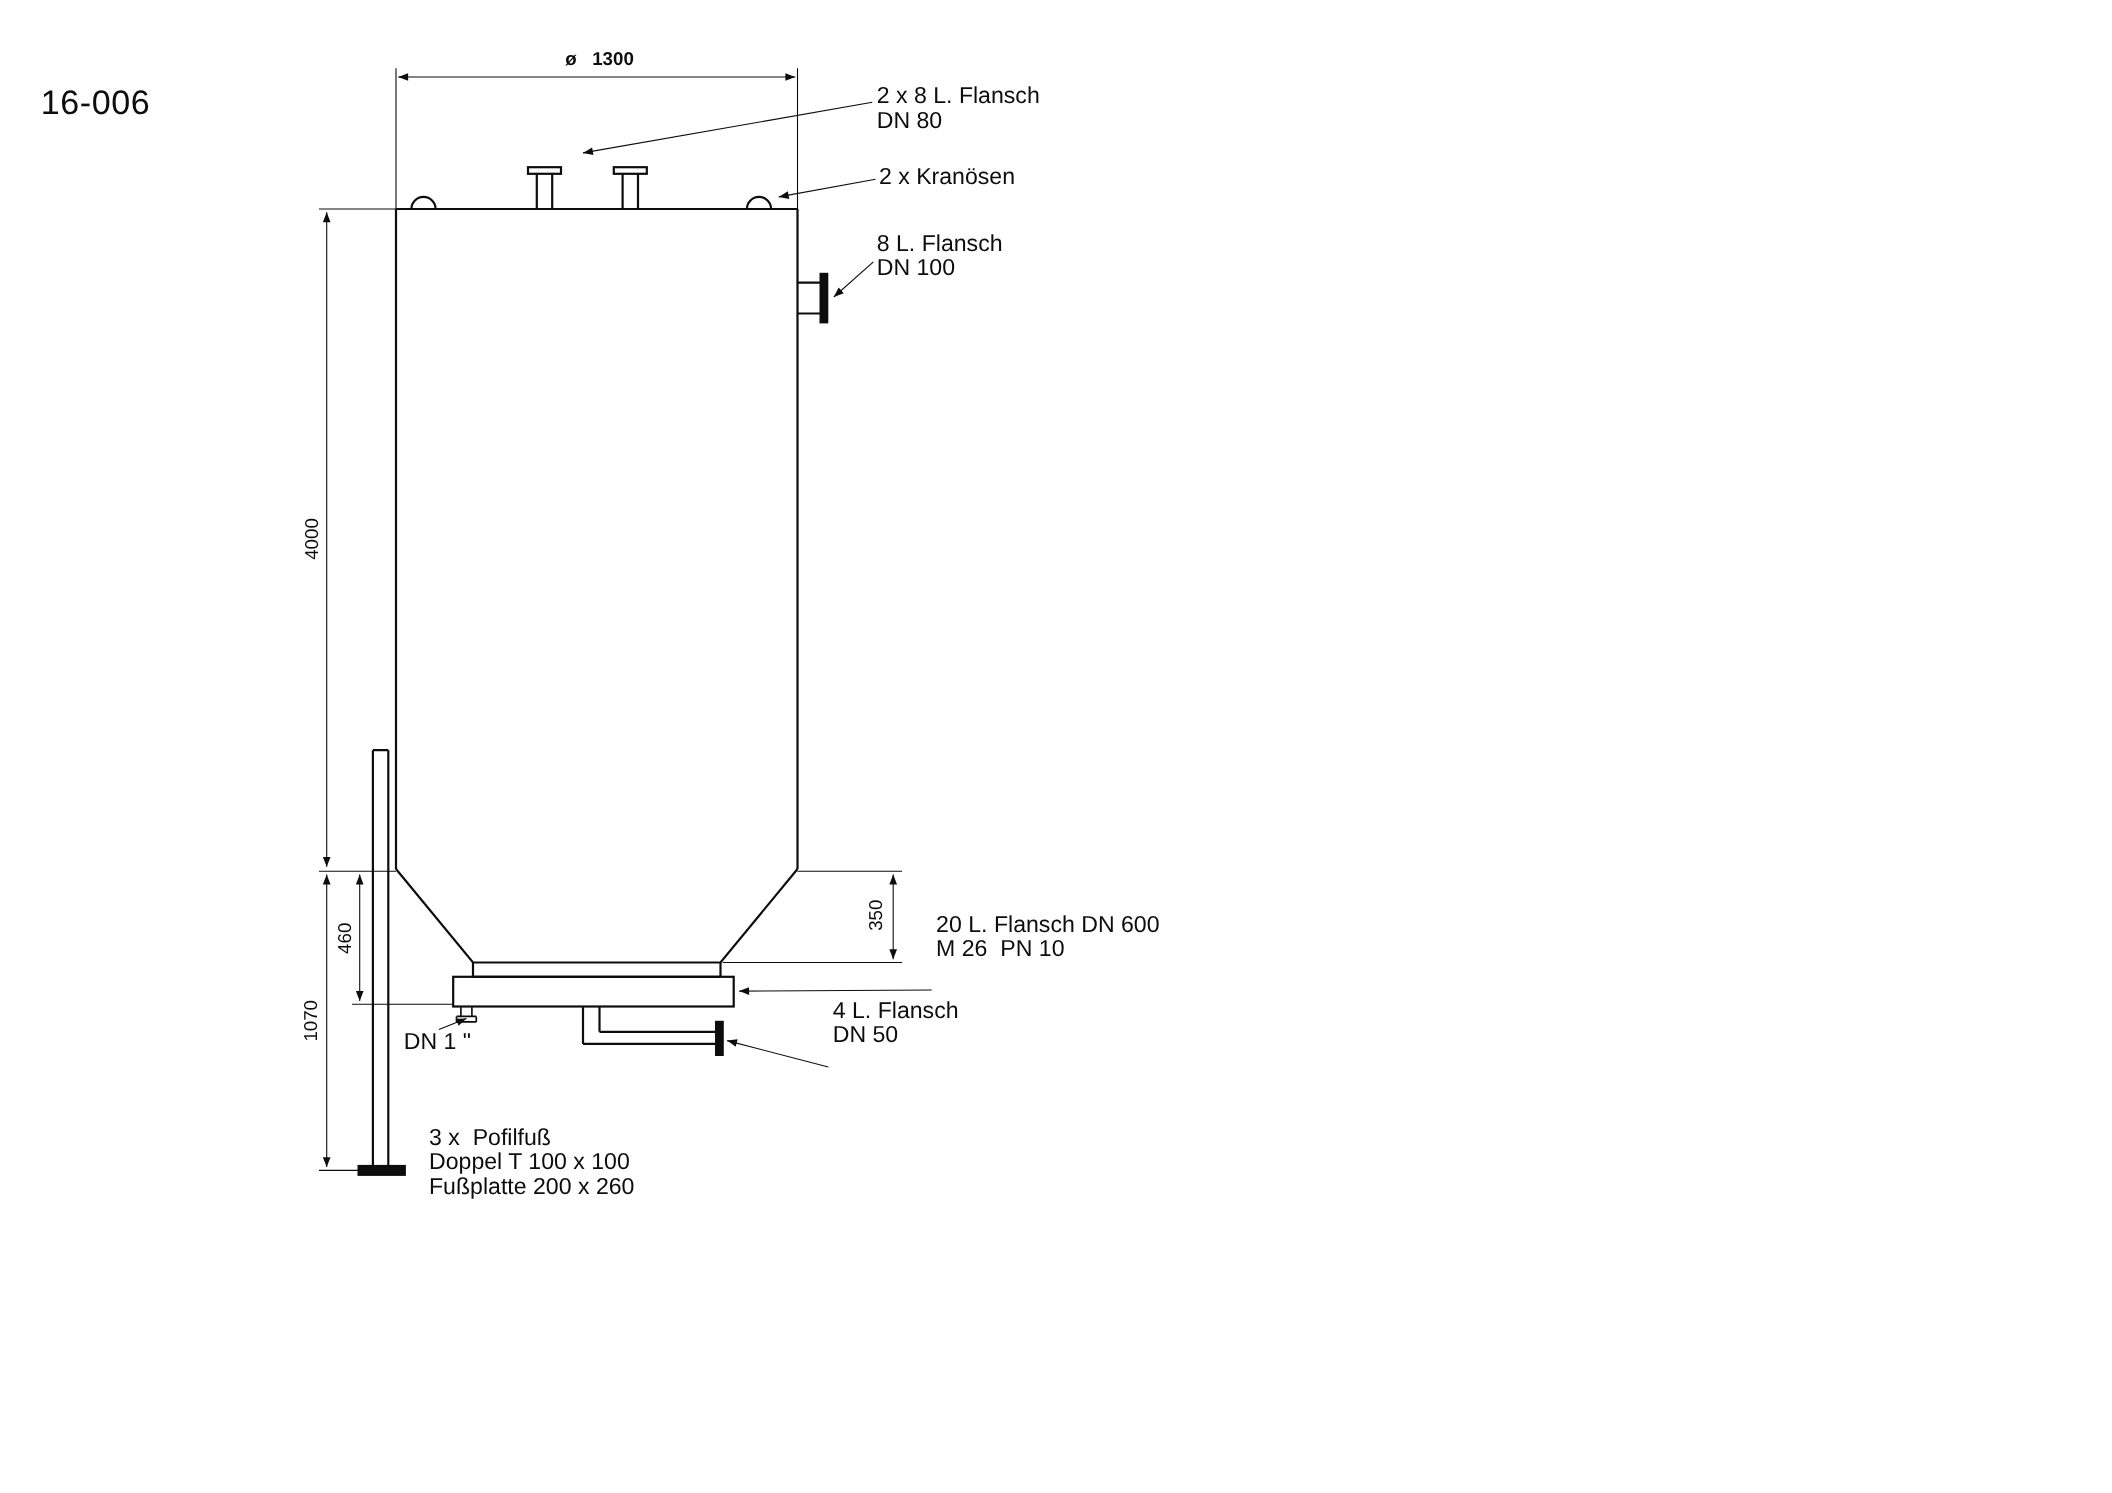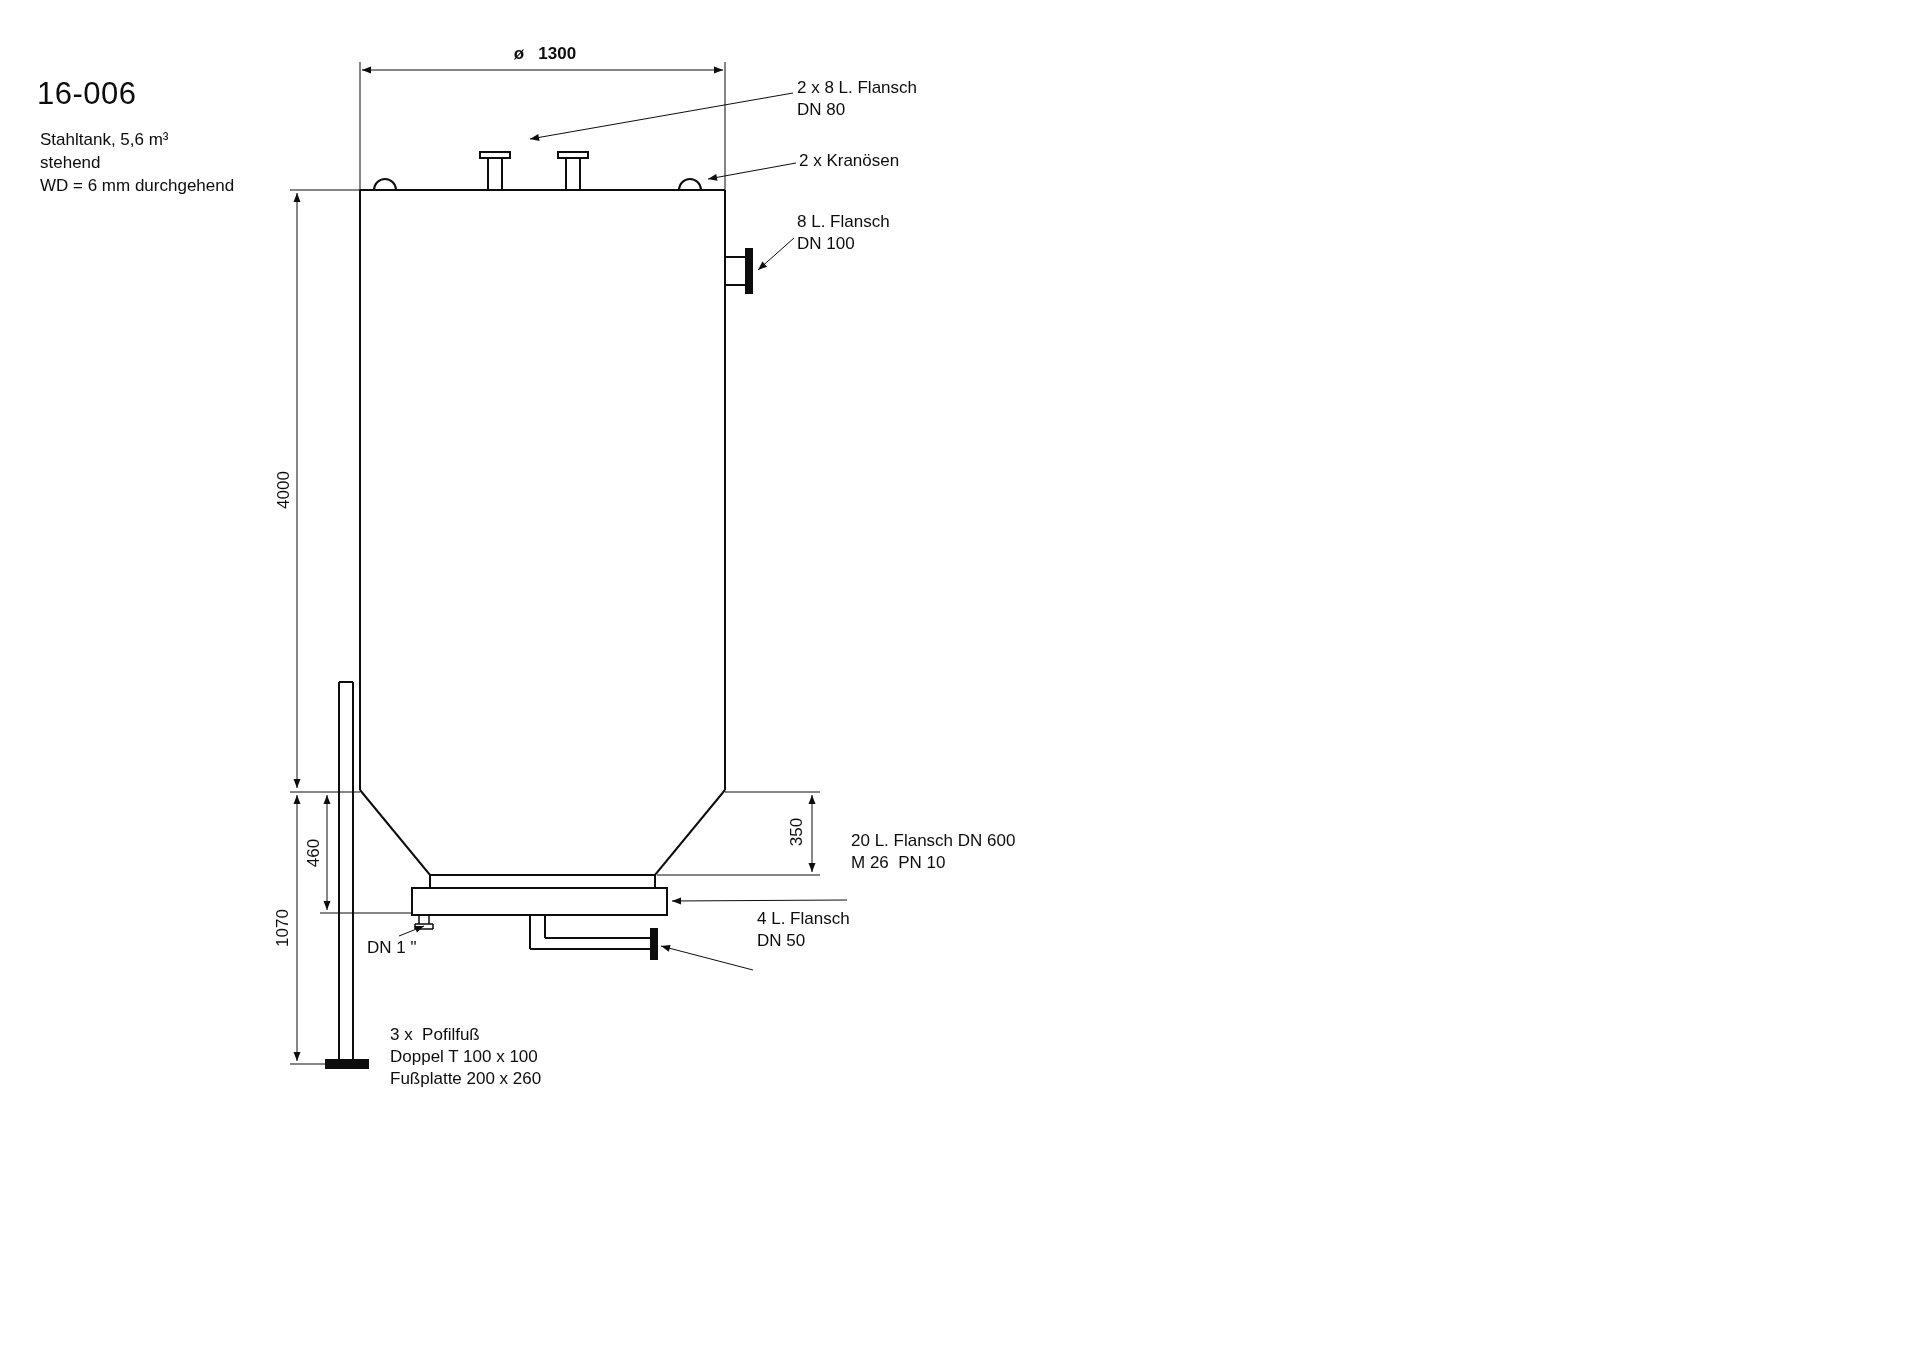--- a/index.html
+++ b/index.html
@@ -15,21 +15,21 @@
   svg.drawing { position:absolute; left:0; top:0; }
   .title { position:absolute; font-size:31px; font-weight:normal; letter-spacing:0.5px; color:#0d0d0d; }
   .spec-block { position:absolute; left:40px; top:128px; }
   .spec-block div { font-size:17px; line-height:23px; white-space:pre; }
 
   .dim-h { position:absolute; left:455px; top:44px; width:180px; text-align:center; font-size:17px; white-space:pre;font-weight:bold; }
   .dim-v { position:absolute; width:80px; height:20px; text-align:center; font-size:17px;
            transform:rotate(-90deg); white-space:pre; }
 
   .callout { position:absolute; }
-  .callout div { font-size:17px; line-height:22px; white-space:pre; }
+  .callout div { font-size:21px; line-height:22px; white-space:pre; }
 
   .company { position:absolute; left:1262px; top:905px; font-weight:bold; }
   .company div { font-size:17px; line-height:22px; white-space:pre; }
   .company .gap { height:22px; }
 </style>
 </head>
 <body>
 
 <div class="page">
 
@@ -104,25 +104,20 @@
       <line x1="796" y1="163" x2="708" y2="179" marker-end="url(#arrow)"></line>
       <line x1="794" y1="238" x2="758" y2="270" marker-end="url(#arrow)"></line>
       <line x1="847" y1="900" x2="672" y2="901" marker-end="url(#arrow)"></line>
       <line x1="753" y1="970" x2="661" y2="946" marker-end="url(#arrow)"></line>
       <line x1="399" y1="936" x2="424" y2="926" marker-end="url(#arrow)"></line>
     </g>
   </svg>
 
   <div class="title" style="left:37px; top:76px;">16-006</div>
 
-  <div class="spec-block">
-    <div>Stahltank, 5,6 m³</div>
-    <div>stehend</div>
-    <div>WD = 6 mm durchgehend</div>
-  </div>
 
   <div class="dim-h">ø   1300</div>
   <div class="dim-v" style="left:244px; top:480px;">4000</div>
   <div class="dim-v" style="left:274px; top:843px;">460</div>
   <div class="dim-v" style="left:243px; top:918px;">1070</div>
   <div class="dim-v" style="left:757px; top:822px;">350</div>
 
   <div class="callout" style="left:797px; top:77px;">
     <div>2 x 8 L. Flansch</div>
     <div>DN 80</div>

